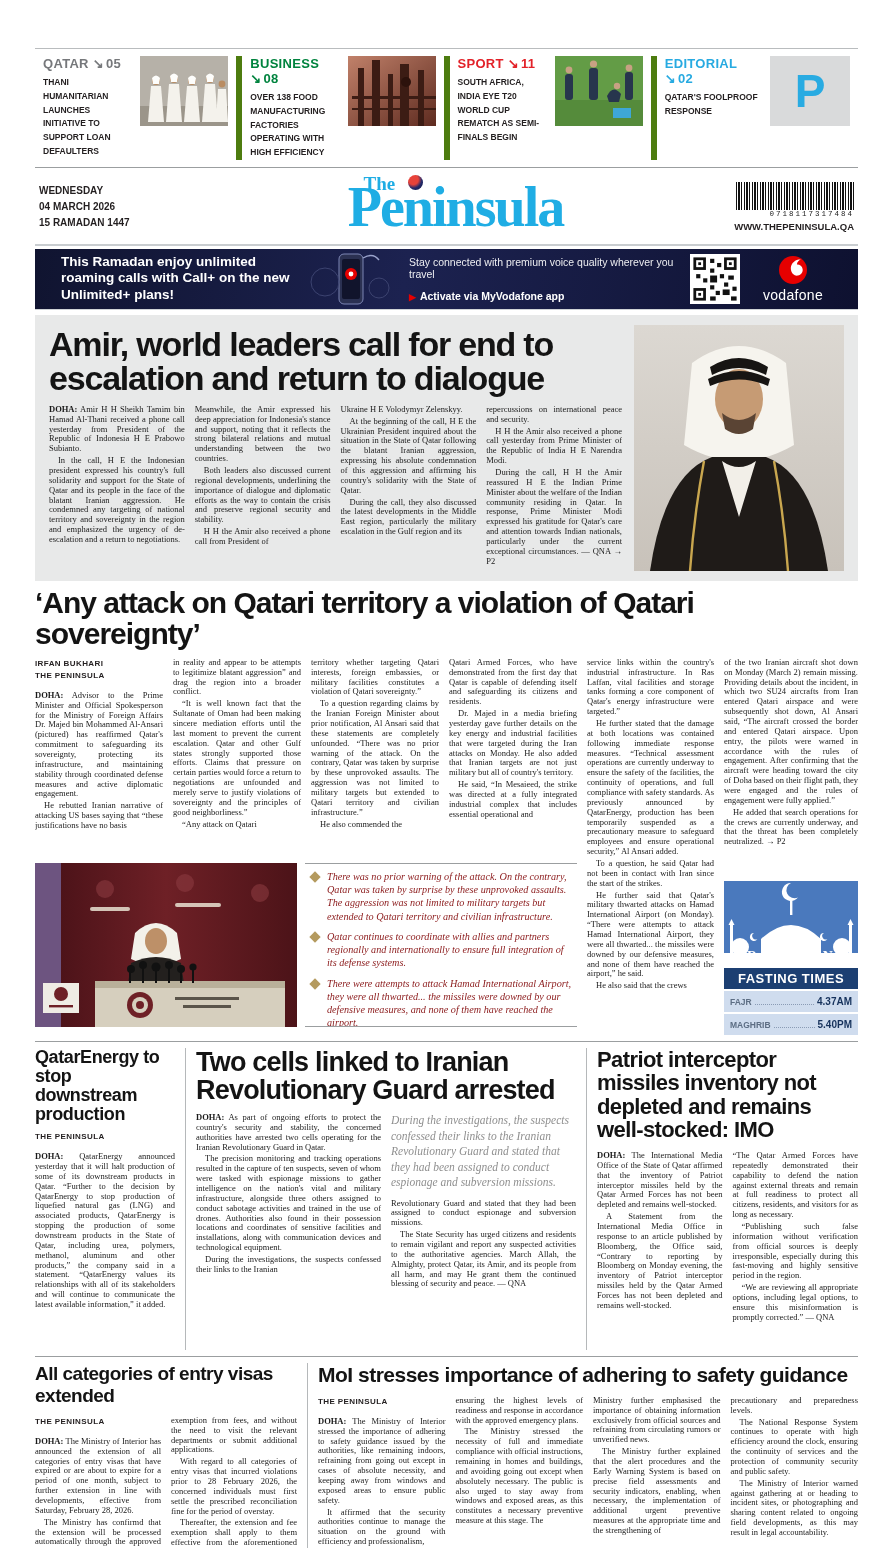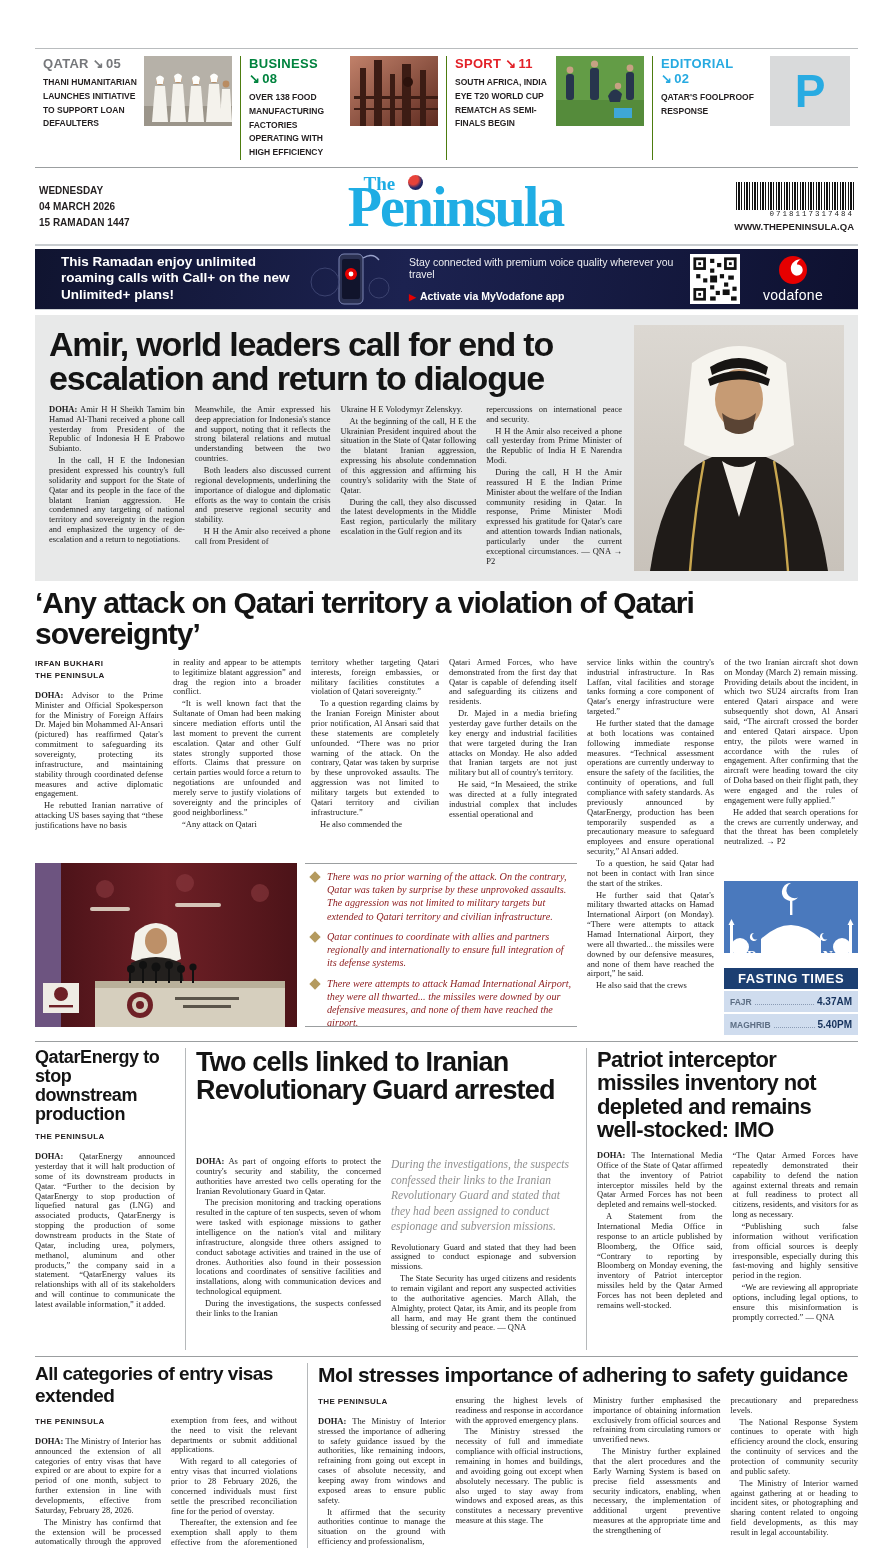--- a/index.html
+++ b/index.html
@@ -3,21 +3,21 @@
 <meta charset="utf-8">
 <style>
   html,body{margin:0;padding:0;background:#fff;}
   .page{position:relative;width:879px;height:1548px;margin:0 auto;background:#fff;overflow:hidden;
         font-family:"Liberation Serif",serif;color:#1a1a1a;border-radius:25px;}
   .inner{padding:48px 21px 0 35px;}
 
   
   .topbar{display:flex;border-top:1px solid #b9bcbe;border-bottom:1px solid #9b9ea0;padding:7px 0;}
   .tb-sec{flex:1;display:flex;gap:6px;padding:0 8px;align-items:stretch;}
-  .tb-sec + .tb-sec{border-left:1px solid #4d7c0f;}
+  .tb-sec + .tb-sec{border-left:6px solid #4d7c0f;}
   .tb-txt{flex:1;min-width:0;}
   .tb-kicker{font-family:"Liberation Sans",sans-serif;font-weight:700;font-size:13px;letter-spacing:.3px;margin-bottom:5px;}
   .tb-kicker .pg{margin-left:2px;}
   .k-grey{color:#76787b}.k-green{color:#00833e}.k-red{color:#e22128}.k-blue{color:#27aae1}
   .tb-teaser{font-family:"Liberation Sans",sans-serif;font-weight:700;font-size:8.5px;line-height:1.62;color:#231f20;}
   .tb-photo{width:88px;height:70px;flex:none;overflow:hidden;}
   .tb-photo svg{display:block;width:100%;height:100%;}
   .p-logo{width:80px;height:70px;flex:none;background:#d9dadb;display:flex;align-items:center;justify-content:center;
           font-family:"Liberation Sans",sans-serif;font-weight:700;font-size:46px;color:#29abe2;}
 
@@ -99,21 +99,21 @@
   .hrule{border-top:1px solid #9b9ea0;margin:6px 0;}
   .vdiv{width:1px;background:#b5b8ba;flex:none;}
 
   
   .row3{display:flex;gap:10px;height:302px;overflow:hidden;}
   .qe{width:140px;flex:none;}
   .qe h3{font-size:18px;line-height:1.06;letter-spacing:-.4px;margin-bottom:7px;}
   .cells{width:380px;flex:none;}
   .cells h3{font-size:27px;line-height:1.04;letter-spacing:-.8px;margin-bottom:9px;}
   .cells-cols{display:flex;gap:10px;height:235px;overflow:hidden;}
-  .cells-cols > div{flex:1;min-width:0;margin-top:44px;}
+  .cells-cols > div{flex:1;min-width:0;}
   .pullquote{font-style:italic;color:#8f8f8f;font-size:11.5px;line-height:1.35;margin-bottom:8px;}
   .patriot{flex:1;min-width:0;}
   .patriot h3{font-size:22px;line-height:1.07;letter-spacing:-.6px;margin-bottom:9px;}
   .cols2{display:flex;gap:10px;overflow:hidden;}
   .cols2 > div{flex:1;min-width:0;}
   .patriot .cols2{height:218px;}
 
   
   .row4{display:flex;gap:10px;height:242px;overflow:hidden;}
   .visas{width:262px;flex:none;}

